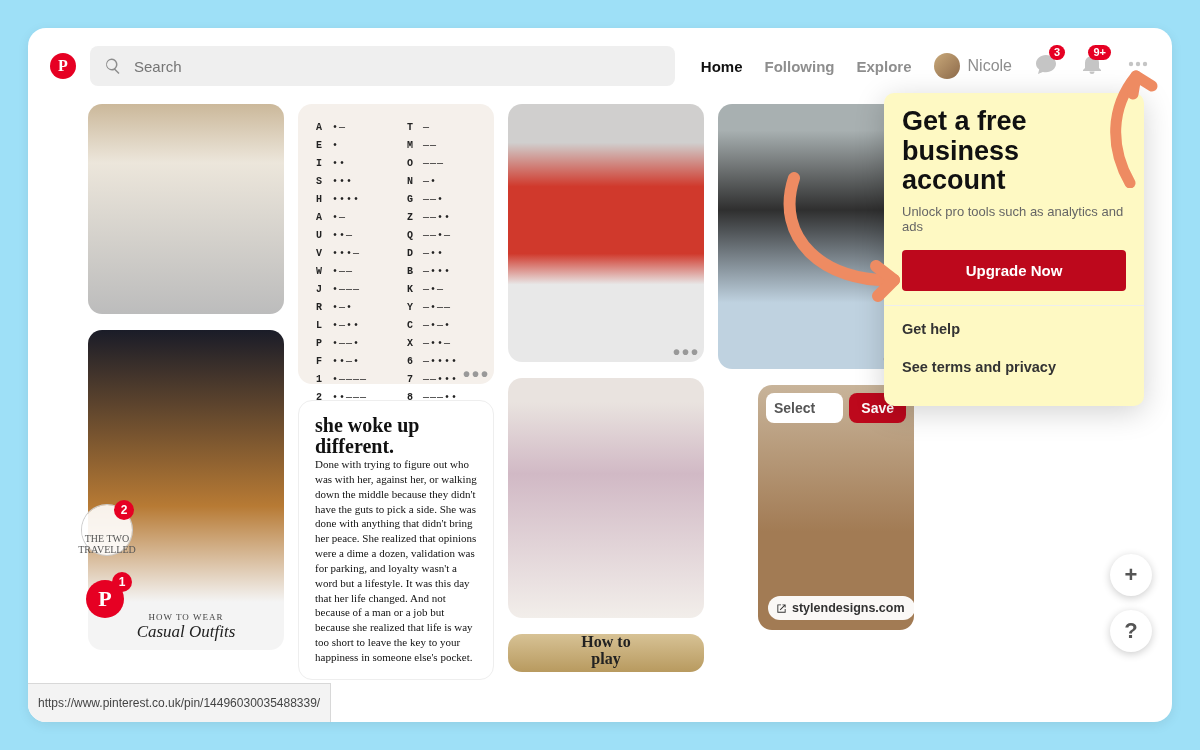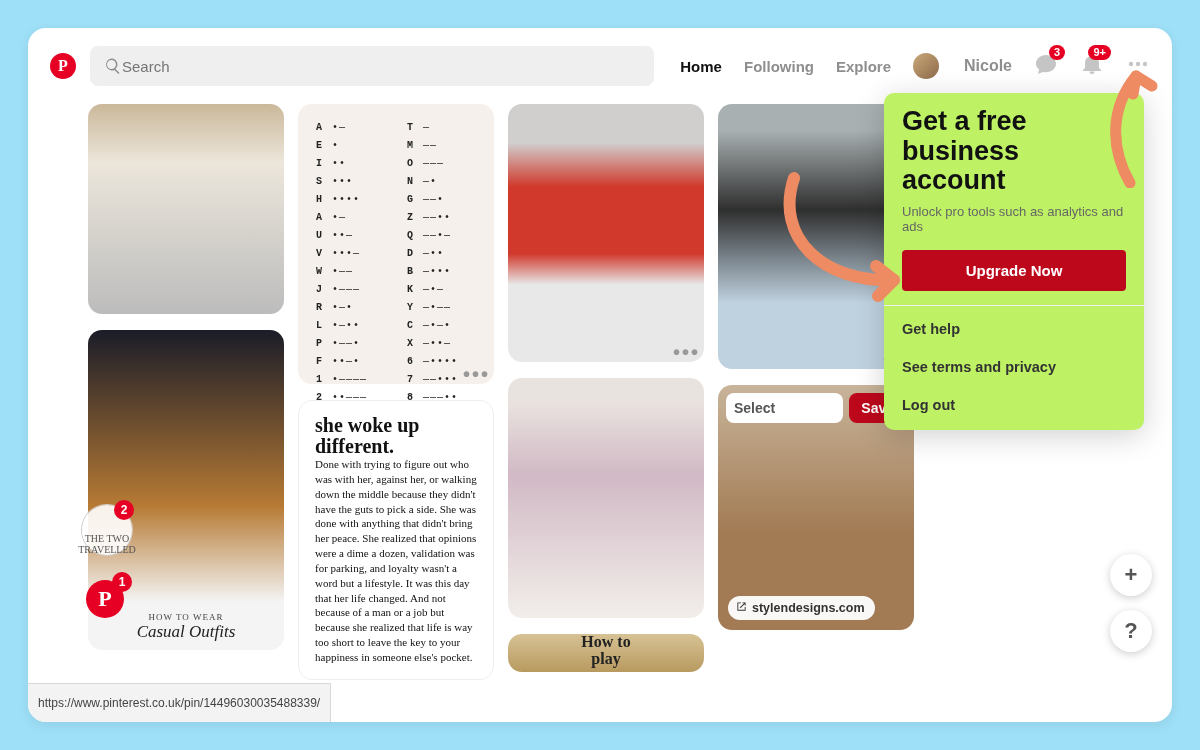--- a/index.html
+++ b/index.html
@@ -39,33 +39,33 @@
   }
   .search-wrap {
     flex: 1;
     background: #efefef;
     border-radius: 8px;
     height: 40px;
     display: flex;
     align-items: center;
     padding: 15px 14px;
     color: #888;
-    gap: 0;
+    gap: 12px;
   }
   .search-wrap input {
     border: none; background: transparent; outline: none;
     font-size: 15px; flex:1; color:#555;
   }
   .nav {
     display: flex; align-items: center; gap: 22px;
     margin-left: 12px;
   }
   .nav a { color:#8e8e8e; text-decoration:none; font-weight:700; font-size:15px; }
   .nav a.active { color:#111; }
-  .nav .user { display:flex; align-items:center; gap:25px; color:#8e8e8e; font-weight:700; }
+  .nav .user { display:flex; align-items:center; gap:8px; color:#8e8e8e; font-weight:400; }
   .avatar { width:26px; height:26px; border-radius:50%; background: linear-gradient(135deg,#c9a97a,#8d6a4a); }
   .icon-btn { position: relative; color:#8e8e8e; }
   .icon-btn svg { width:24px; height:24px; fill:#c5c5c5; }
   .badge {
     position:absolute; top:-7px; right:-7px;
     background:#e60023; color:#fff; border-radius:12px; font-size:11px;
     font-weight:700; padding:1px 5px; line-height:1.2;
   }
 
   
@@ -104,44 +104,44 @@
   }
   .select-bar .save {
     background:#bd081c; color:#fff; border:none; border-radius:8px;
     padding:7px 12px; font-weight:700; font-size:14px;
   }
   .pin .src-chip {
     position:absolute; bottom:10px; left:10px;
     background:rgba(255,255,255,.95);
     border-radius:14px; padding:5px 10px 5px 8px;
     font-size:12.5px; font-weight:700; color:#333;
-    display:flex; align-items:flex-start; gap:5px;
+    display:flex; align-items:center; gap:5px;
   }
   .pin .src-below {
     display:flex; align-items:center; gap:6px;
     font-size:12.5px; font-weight:700; color:#333; margin-top:6px;
   }
   
   .ph-quote h3 {
     font-family: Georgia, "Times New Roman", serif;
     font-weight:700; font-size:20px; line-height:1.05;
     margin-bottom:0; color:#111;
   }
   .ph-quote p {
     font-family: Georgia, serif; font-size:11px; line-height:1.35; color:#111;
   }
 
   
   .dropdown {
     position:absolute; top:65px; right:28px;
     width:260px;
-    background:#bef264;
+    background:#fef9c3;
     border-radius:10px;
     box-shadow:0 6px 30px rgba(0,0,0,.18);
-    padding:14px 18px 6px;
+    padding:14px 18px 20px;
     z-index:20;
   }
   .dropdown h2 {
     font-size:27px; font-weight:800; line-height:1.1; color:#111;
     margin-bottom:8px;
   }
   .dropdown .sub { font-size:13px; color:#666; margin-bottom:16px; }
   .dropdown .upgrade {
     display:block; width:100%;
     background:#bd081c; color:#fff; border:none;
@@ -459,21 +459,21 @@
     </div>
     <div class="howto-play">
       <span style="white-space:pre-line;">How to
 play</span>
     </div>
 
     <div class="pin">
       <div class="pin-img ph-street" style="height:265px;"></div>
       <div class="pin-more">•••</div>
     </div>
-    <div class="pin" style="position:relative;">
+    <div class="pin" style="position:relative;margin-left:40px;">
       <div class="pin-img ph-hair" style="height:245px;"></div>
       <div class="select-bar">
         <select>
           <option>Select</option>
         </select>
         <button class="save">Save</button>
       </div>
       <div class="src-chip">
         <svg width="11" height="11" viewBox="0 0 24 24">
             <path fill="#333" d="M14 3v2h3.6l-9.3 9.3 1.4 1.4L19 6.4V10h2V3h-7zM5 5h6V3H3v18h18v-8h-2v6H5V5z"></path>
@@ -508,21 +508,20 @@
 
   </div>
 
   <div class="dropdown">
     <h2>Get a free business account</h2>
     <div class="sub">Unlock pro tools such as analytics and ads</div>
     <button class="upgrade">Upgrade Now</button>
     <div class="sep"></div>
     <div class="menu-item">Get help</div>
     <div class="menu-item">See terms and privacy</div>
-    <div class="menu-item">Log out</div>
   </div>
 
   <div class="fab-stack">
     <div class="fab">+</div>
     <div class="fab">?</div>
   </div>
 
   <svg class="arrow" style="top:30px; right:12px;" width="60" height="130" viewBox="0 0 60 130">
     <path d="M30 125 C 10 90 10 50 36 18" stroke="#ee8b62" stroke-width="11" fill="none" stroke-linecap="round"></path>
     <path d="M36 18 l -3 18 M36 18 l 16 10" stroke="#ee8b62" stroke-width="11" fill="none" stroke-linecap="round"></path>

